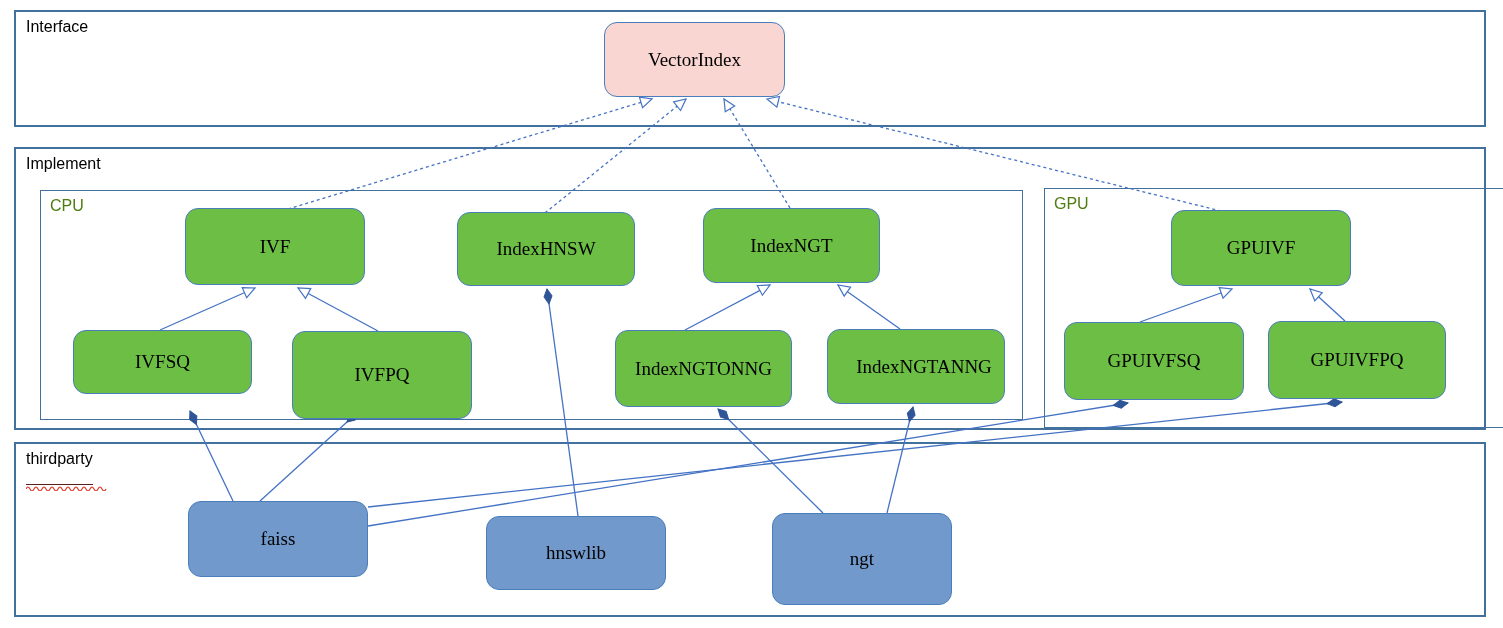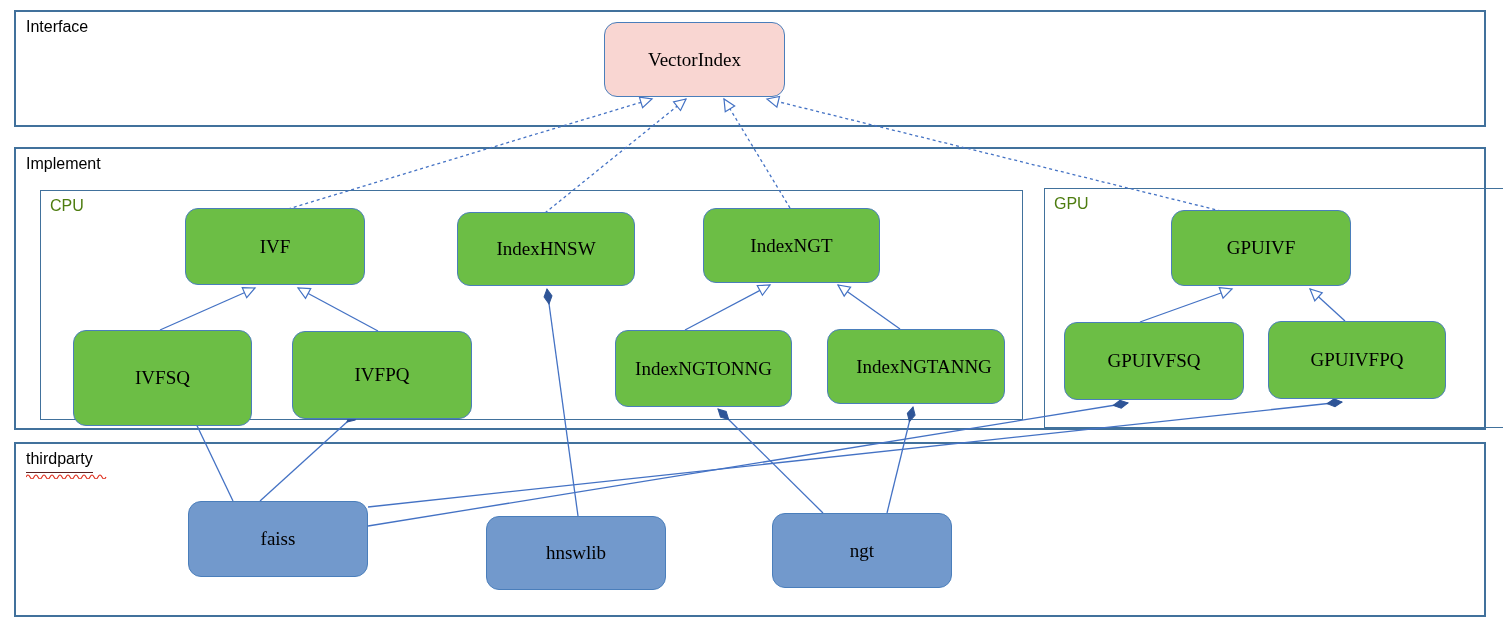--- a/index.html
+++ b/index.html
@@ -16,21 +16,21 @@
         font-family:"Liberation Serif",serif;font-size:19px;color:#000;}
   .node.green{background:#6cbe45;}
   .node.pink{background:#f9d6d2;}
   .node.blue{background:#7299cc;}
 
   .connector-layer{position:absolute;left:0;top:0;width:1503px;height:628px;pointer-events:none;}
   .edge{fill:none;stroke:#4472c4;stroke-width:1.3px;}
   .edge.dashed{stroke-dasharray:3 3;}
 
   .tp-wrap{position:absolute;left:10px;top:6px;display:inline-block;}
-  .tp-label{font-size:16px;color:#000;border-bottom:1px solid #5a2020;display:inline-block;padding-bottom:4px;}
+  .tp-label{font-size:16px;color:#000;border-bottom:1px solid #5a2020;display:inline-block;padding-bottom:16px;}
   .squiggle{display:block;margin-top:0px;}
 </style>
 </head>
 <body>
 
 <div class="stage">
 
   <div class="section" style="left:14px;top:10px;width:1472px;height:117px;">
     <span class="section-label">Interface</span>
   </div>
@@ -97,21 +97,21 @@
   <div class="node green" style="left:457px;top:212px;width:178px;height:74px;">
     <span>IndexHNSW</span>
   </div>
   <div class="node green" style="left:703px;top:208px;width:177px;height:75px;">
     <span>IndexNGT</span>
   </div>
   <div class="node green" style="left:1171px;top:210px;width:180px;height:76px;">
     <span>GPUIVF</span>
   </div>
 
-  <div class="node green" style="left:73px;top:330px;width:179px;height:96px;">
+  <div class="node green" style="left:73px;top:330px;width:179px;height:64px;">
     <span>IVFSQ</span>
   </div>
   <div class="node green" style="left:292px;top:331px;width:180px;height:88px;">
     <span>IVFPQ</span>
   </div>
   <div class="node green" style="left:615px;top:330px;width:177px;height:77px;">
     <span>IndexNGTONNG</span>
   </div>
   <div class="node green" style="left:827px;top:329px;width:178px;height:75px;padding-left:16px;">
     <span>IndexNGTANNG</span>
@@ -122,17 +122,17 @@
   <div class="node green" style="left:1268px;top:321px;width:178px;height:78px;">
     <span>GPUIVFPQ</span>
   </div>
 
   <div class="node blue" style="left:188px;top:501px;width:180px;height:76px;">
     <span>faiss</span>
   </div>
   <div class="node blue" style="left:486px;top:516px;width:180px;height:74px;text-align:right;">
     <span>hnswlib</span>
   </div>
-  <div class="node blue" style="left:772px;top:513px;width:180px;height:75px;">
+  <div class="node blue" style="left:772px;top:513px;width:180px;height:92px;">
     <span>ngt</span>
   </div>
 
 </div>
 
 </body></html>

